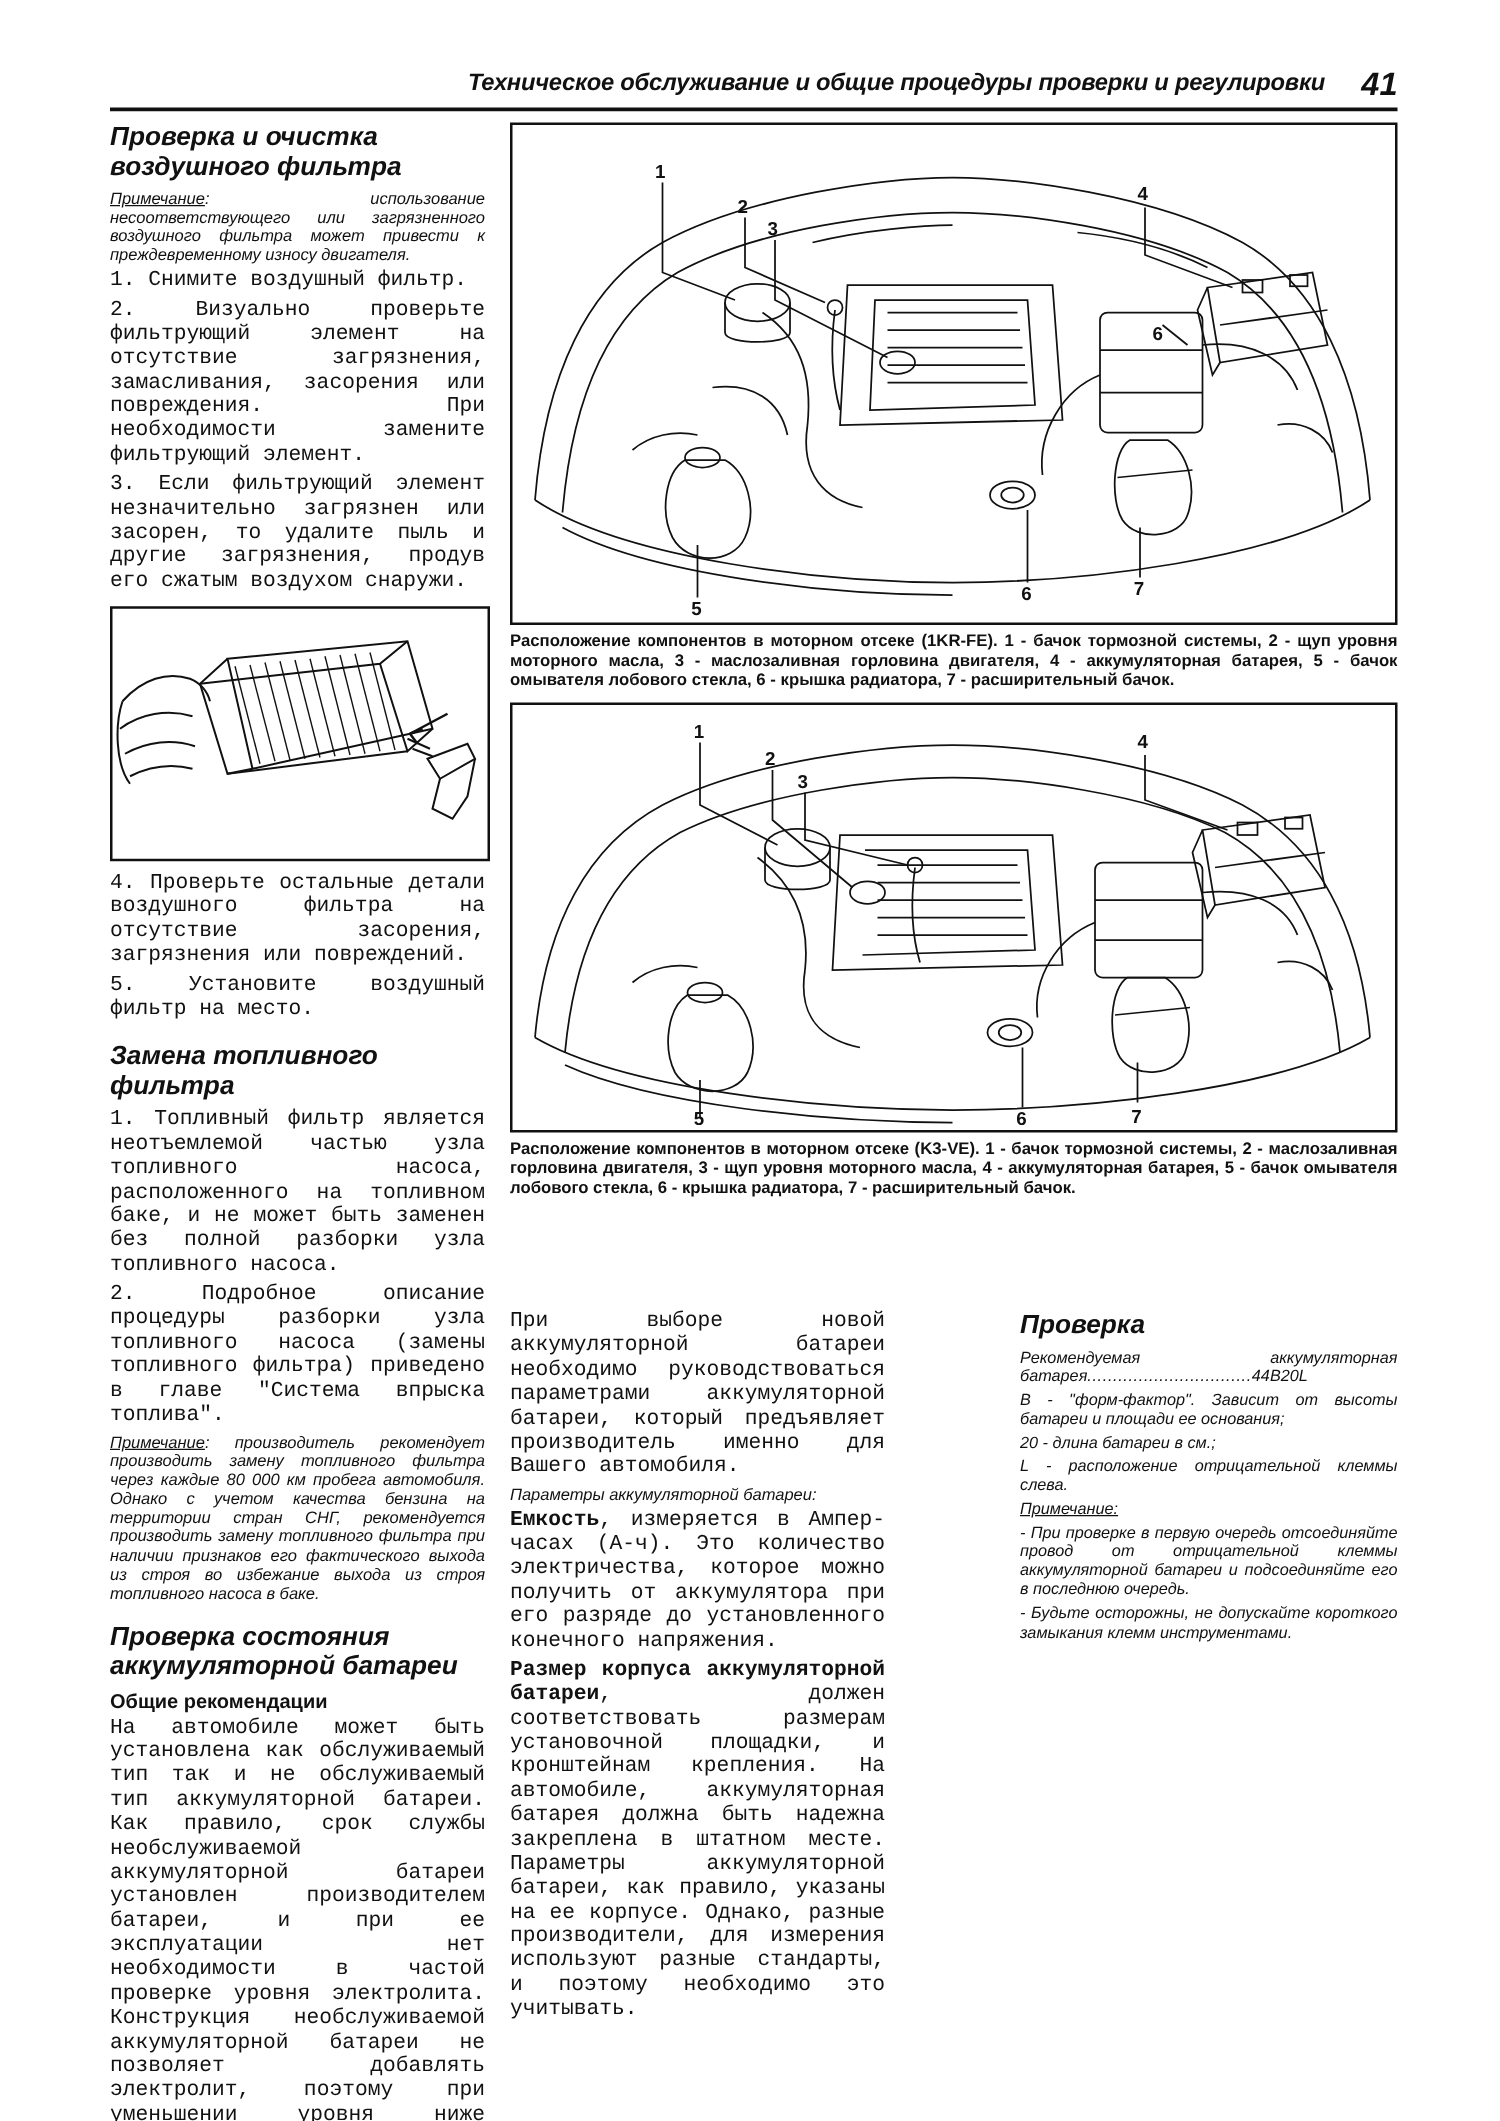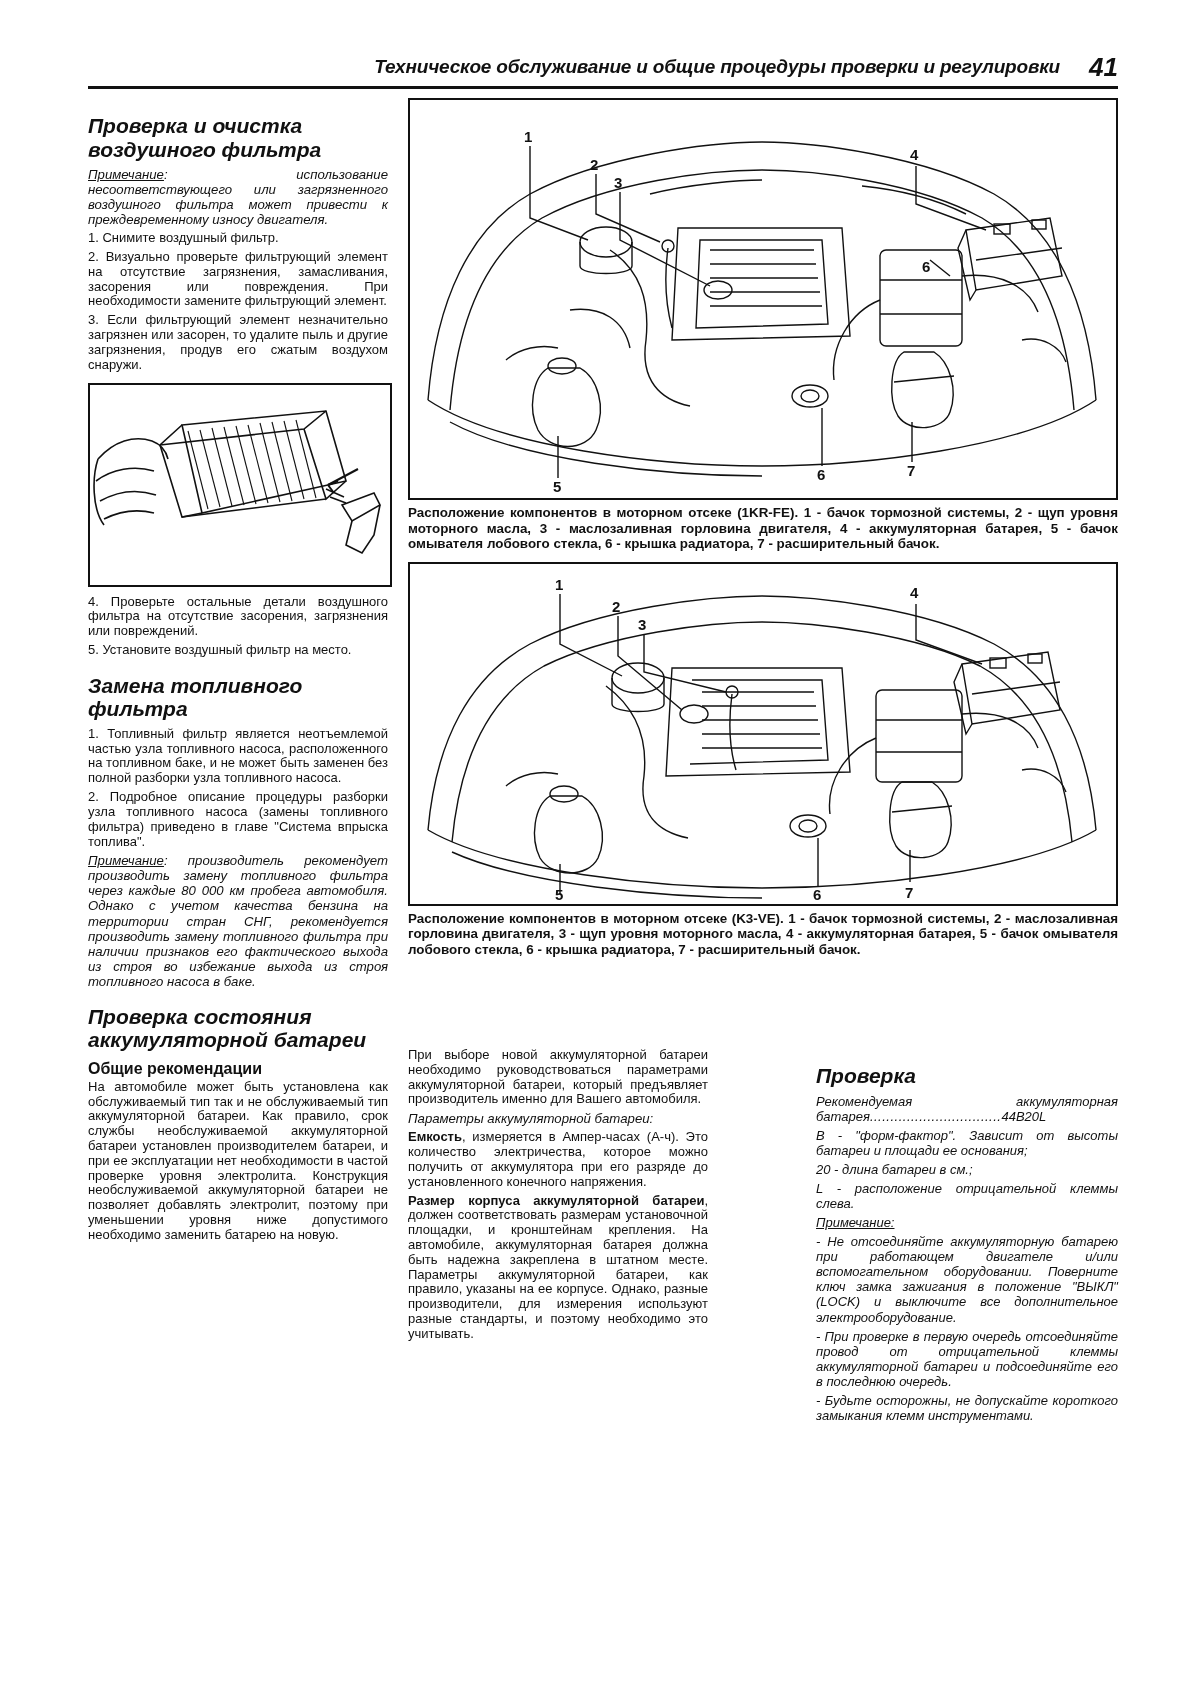--- a/index.html
+++ b/index.html
@@ -59,33 +59,34 @@
     top: 38px;
     height: 3px;
     background: #111;
   }
   
   h2.sect {
     font-size: 21px;
     font-weight: bold;
     font-style: italic;
     line-height: 1.12;
-    margin: 16px 0 6px 0;
+    margin: 0 0 6px 0;
   }
   h3.sub {
     font-size: 16px;
     font-weight: bold;
     margin: 8px 0 2px 0;
   }
   p.body {
-    font-size: 13px;
+    font-size: 17px;
     line-height: 1.14;
     margin: 0 0 4px 0;
     text-align: justify;
     hyphens: auto;
+    font-family: Liberation Mono, monospace;
   }
   p.ital {
     font-size: 13.2px;
     line-height: 1.14;
     margin: 0 0 4px 0;
     text-align: justify;
     font-style: italic;
   }
   .u { text-decoration: underline; font-style: italic; }
   .caption {
@@ -380,21 +381,20 @@
       <div class="lcol lcol4">
         <h2 class="sect">Проверка</h2>
         <p class="hand-ital">
           <span>Рекомендуемая аккумуляторная</span>
           <span>батарея</span><span class="dotline">................................</span><span>44B20L</span>
         </p>
         <p class="hand-ital">В - "форм-фактор". Зависит от высоты батареи и площади ее основания;</p>
         <p class="hand-ital">20 - длина батареи в см.;</p>
         <p class="hand-ital">L - расположение отрицательной клеммы слева.</p>
         <p class="hand-ital"><span class="u">Примечание:</span></p>
-        <p class="hand-ital">- Не отсоединяйте аккумуляторную батарею при работающем двигателе и/или вспомогательном оборудовании. Поверните ключ замка зажигания в положение "ВЫКЛ" (LOCK) и выключите все дополнительное электрооборудование.</p>
         <p class="hand-ital">- При проверке в первую очередь отсоединяйте провод от отрицательной клеммы аккумуляторной батареи и подсоединяйте его в последнюю очередь.</p>
         <p class="hand-ital">- Будьте осторожны, не допускайте короткого замыкания клемм инструментами.</p>
       </div>
 
     </div>
 
   </div>
 </div>
 
 </body></html>

